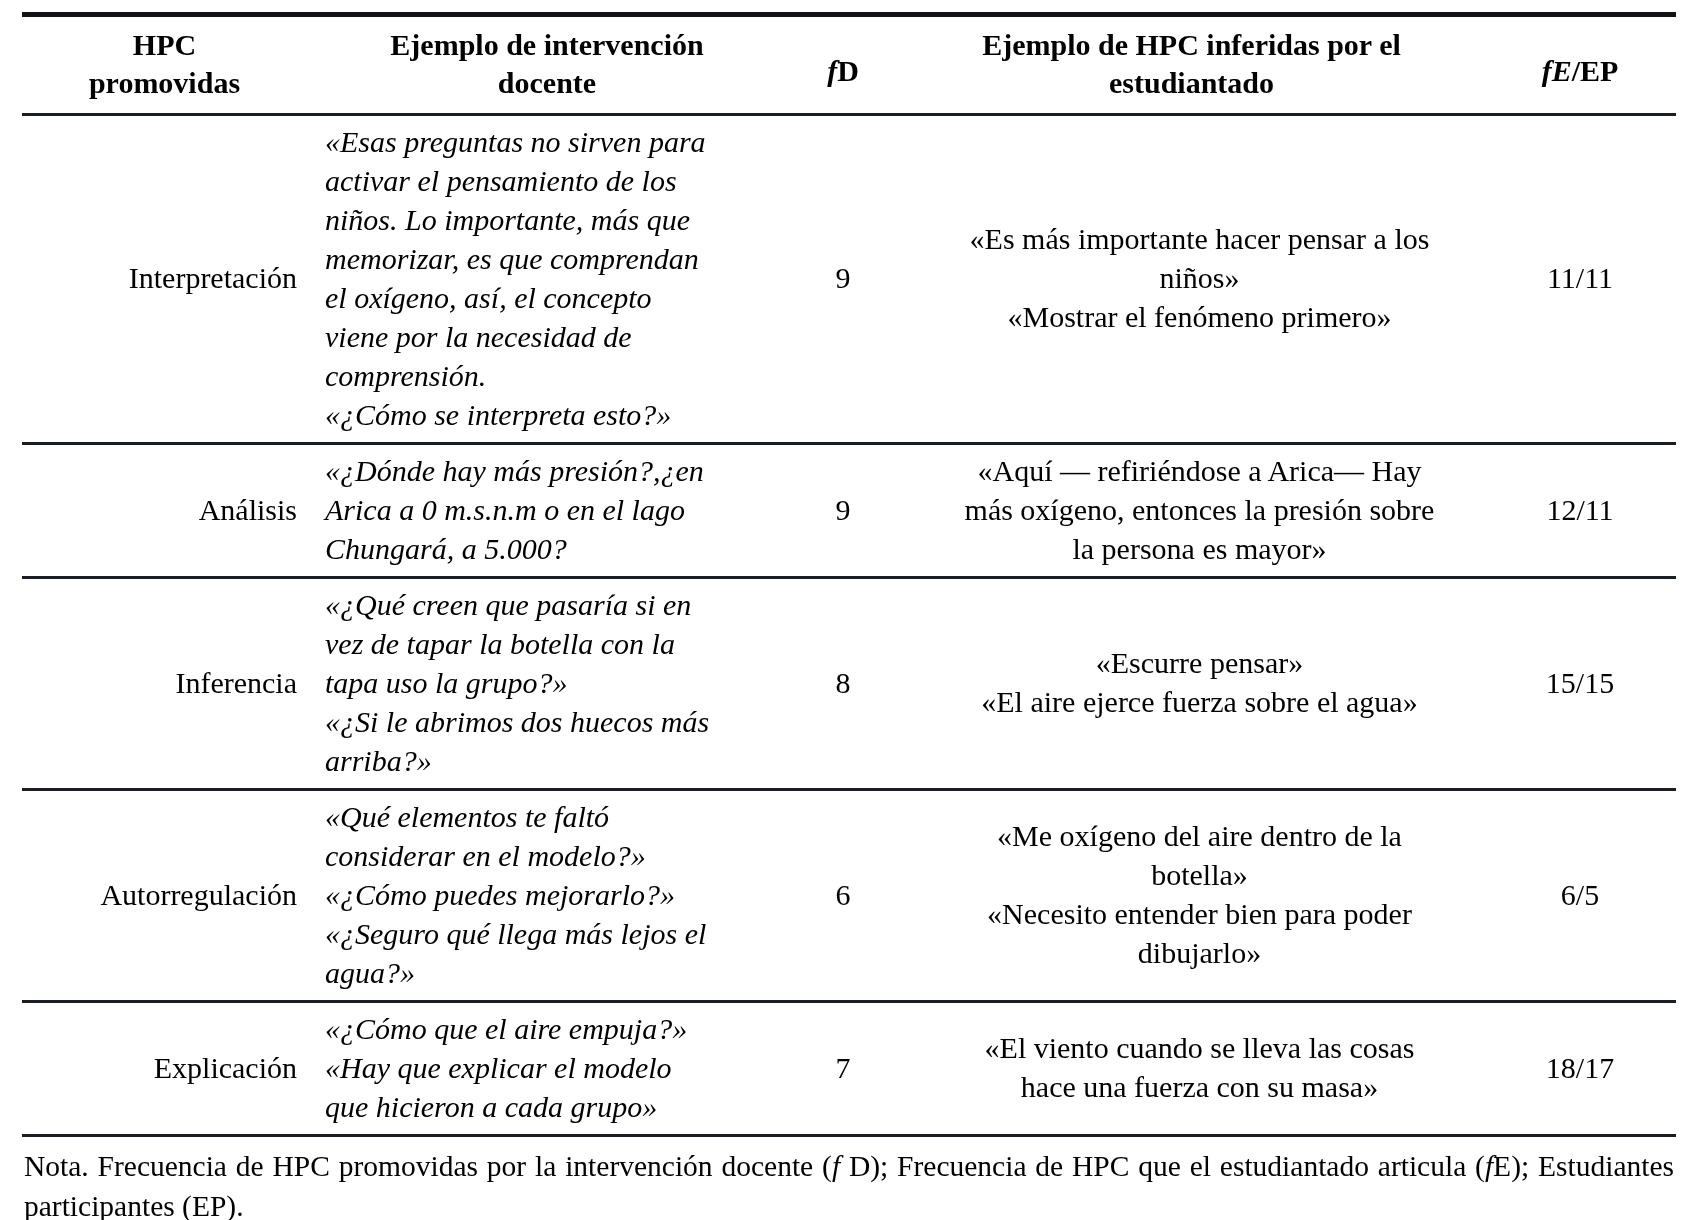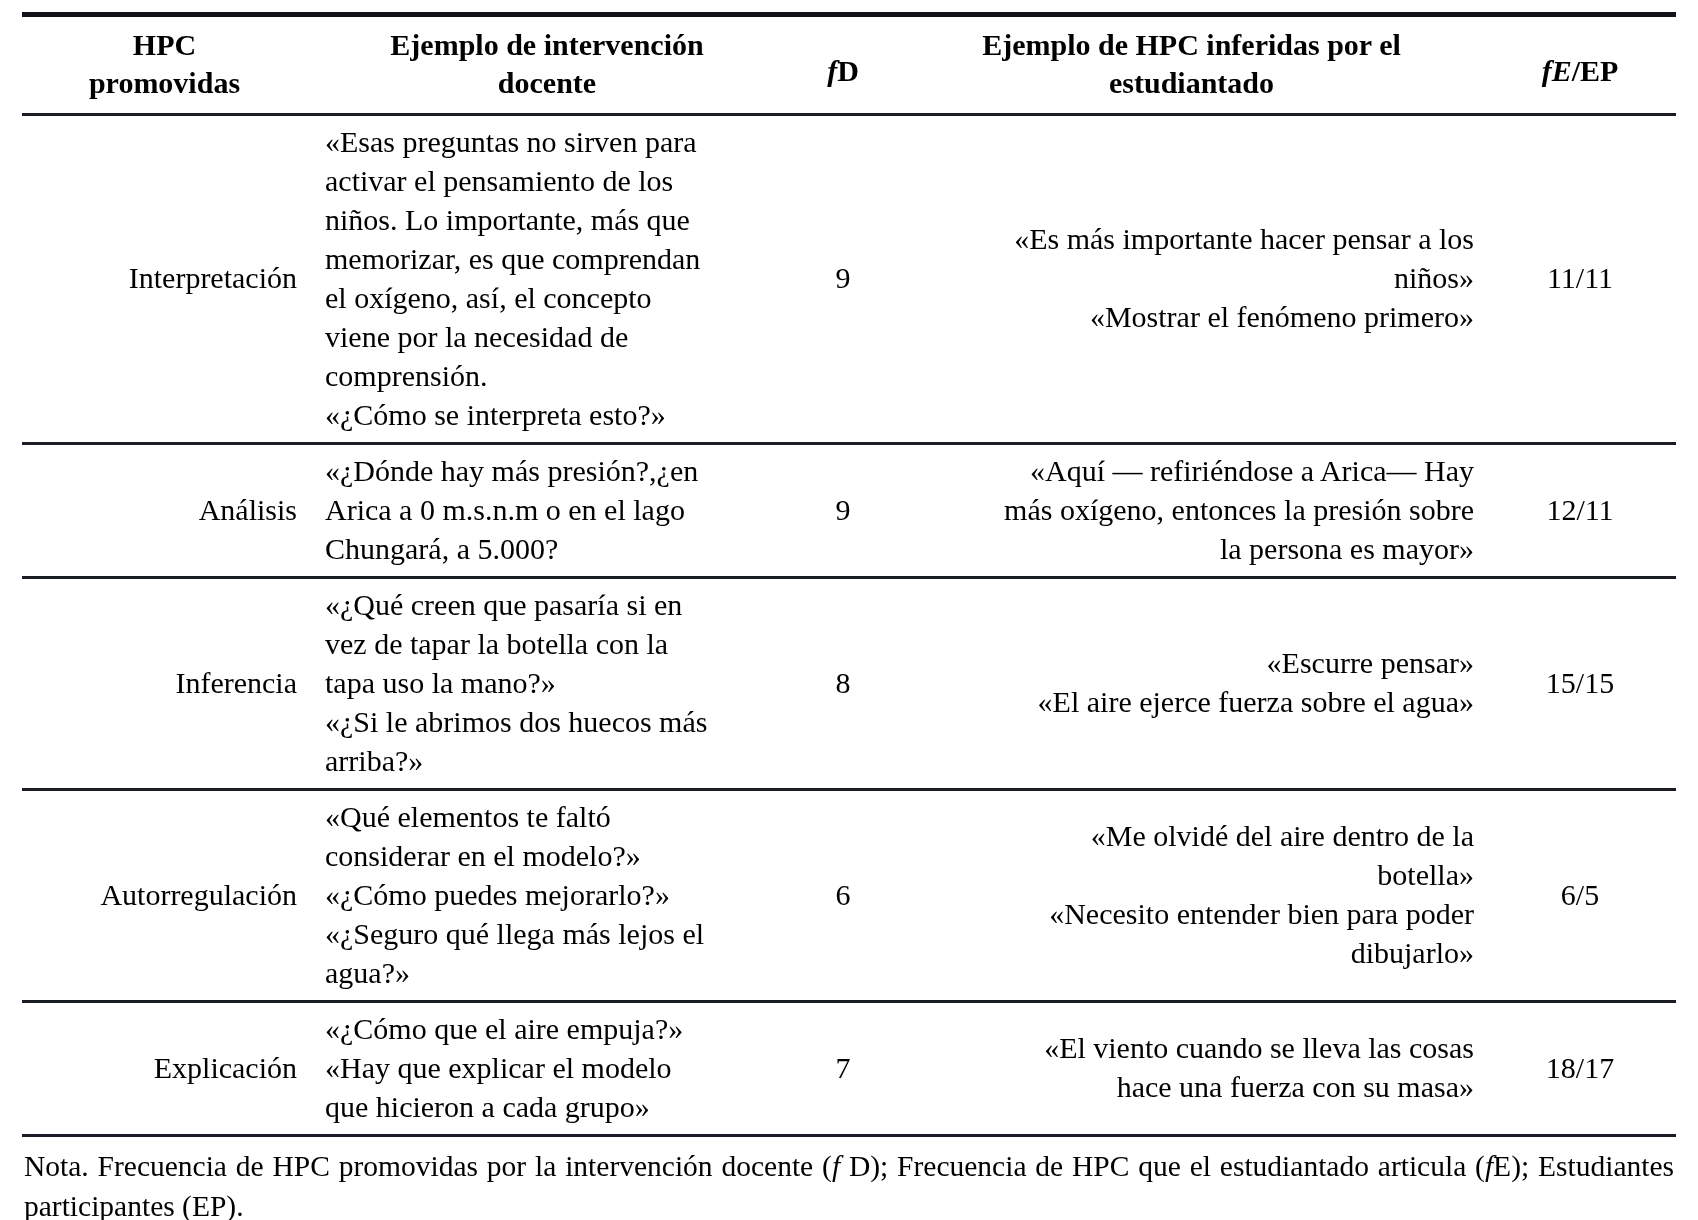--- a/index.html
+++ b/index.html
@@ -77,26 +77,27 @@
     padding: 6px 10px 8px 10px;
   }
   td.hpc {
     text-align: right;
     padding-left: 30px;
   }
   td.quote {
     text-align: left;
     padding-left: 18px;
     padding-right: 6px;
+    font-style: italic;
   }
   td.num {
     text-align: center;
   }
   td.inferida {
-    text-align: right;
+    text-align: center;
     padding-left: 26px;
     padding-right: 10px;
   }
   td.ratio {
     text-align: center;
   }
   .line { display: block; }
 
   .f-italic {
     font-style: italic;
@@ -227,21 +228,21 @@
         <col class="c-fd">
         <col class="c-inf">
         <col class="c-fe">
     </colgroup>
     <tbody>
       <tr>
         <td class="hpc">Inferencia</td>
         <td class="quote">
           <span class="line">«¿Qué creen que pasaría si en</span>
           <span class="line">vez de tapar la botella con la</span>
-          <span class="line">tapa uso la mano?»</span>
+          <span class="line">tapa uso la grupo?»</span>
           <span class="line">«¿Si le abrimos dos huecos más</span>
           <span class="line">arriba?»</span>
         </td>
         <td class="num">8</td>
         <td class="inferida">
           <span class="line">«Escurre pensar»</span>
           <span class="line">«El aire ejerce fuerza sobre el agua»</span>
         </td>
         <td class="ratio">15/15</td>
       </tr>
@@ -263,21 +264,21 @@
         <td class="hpc">Autorregulación</td>
         <td class="quote">
           <span class="line">«Qué elementos te faltó</span>
           <span class="line">considerar en el modelo?»</span>
           <span class="line">«¿Cómo puedes mejorarlo?»</span>
           <span class="line">«¿Seguro qué llega más lejos el</span>
           <span class="line">agua?»</span>
         </td>
         <td class="num">6</td>
         <td class="inferida">
-          <span class="line">«Me olvidé del aire dentro de la</span>
+          <span class="line">«Me oxígeno del aire dentro de la</span>
           <span class="line">botella»</span>
           <span class="line">«Necesito entender bien para poder</span>
           <span class="line">dibujarlo»</span>
         </td>
         <td class="ratio">6/5</td>
       </tr>
     </tbody>
   </table>
 
   <div class="rule-row"></div>

